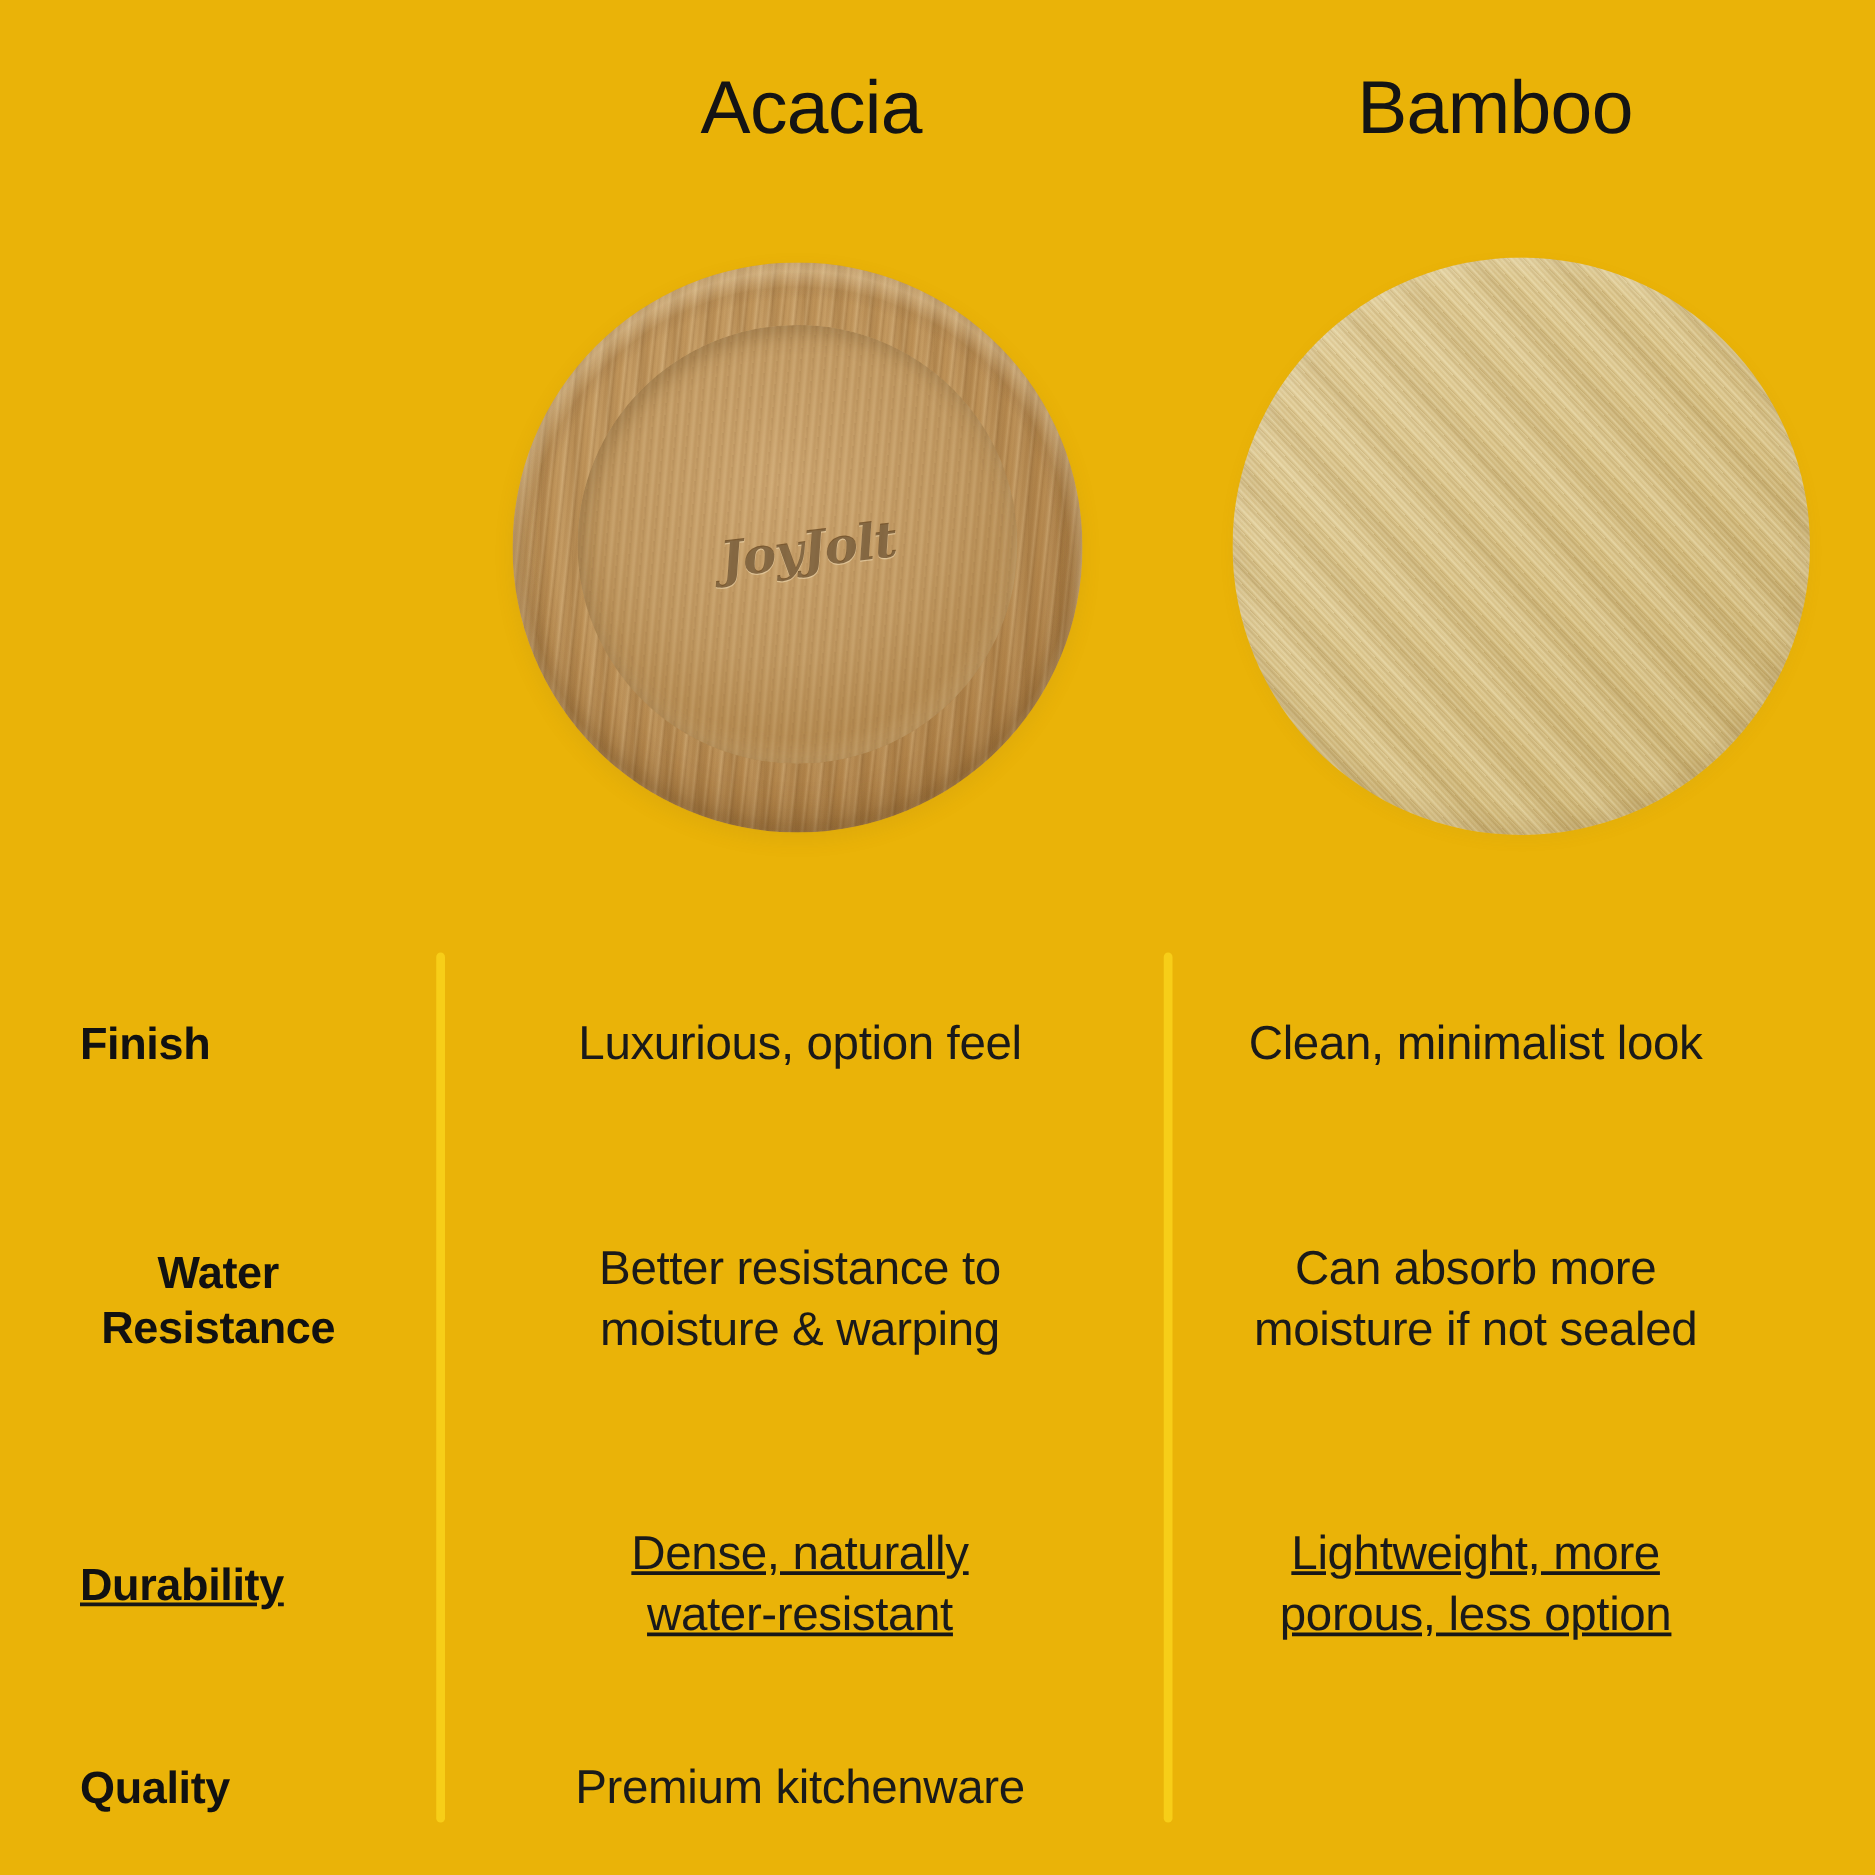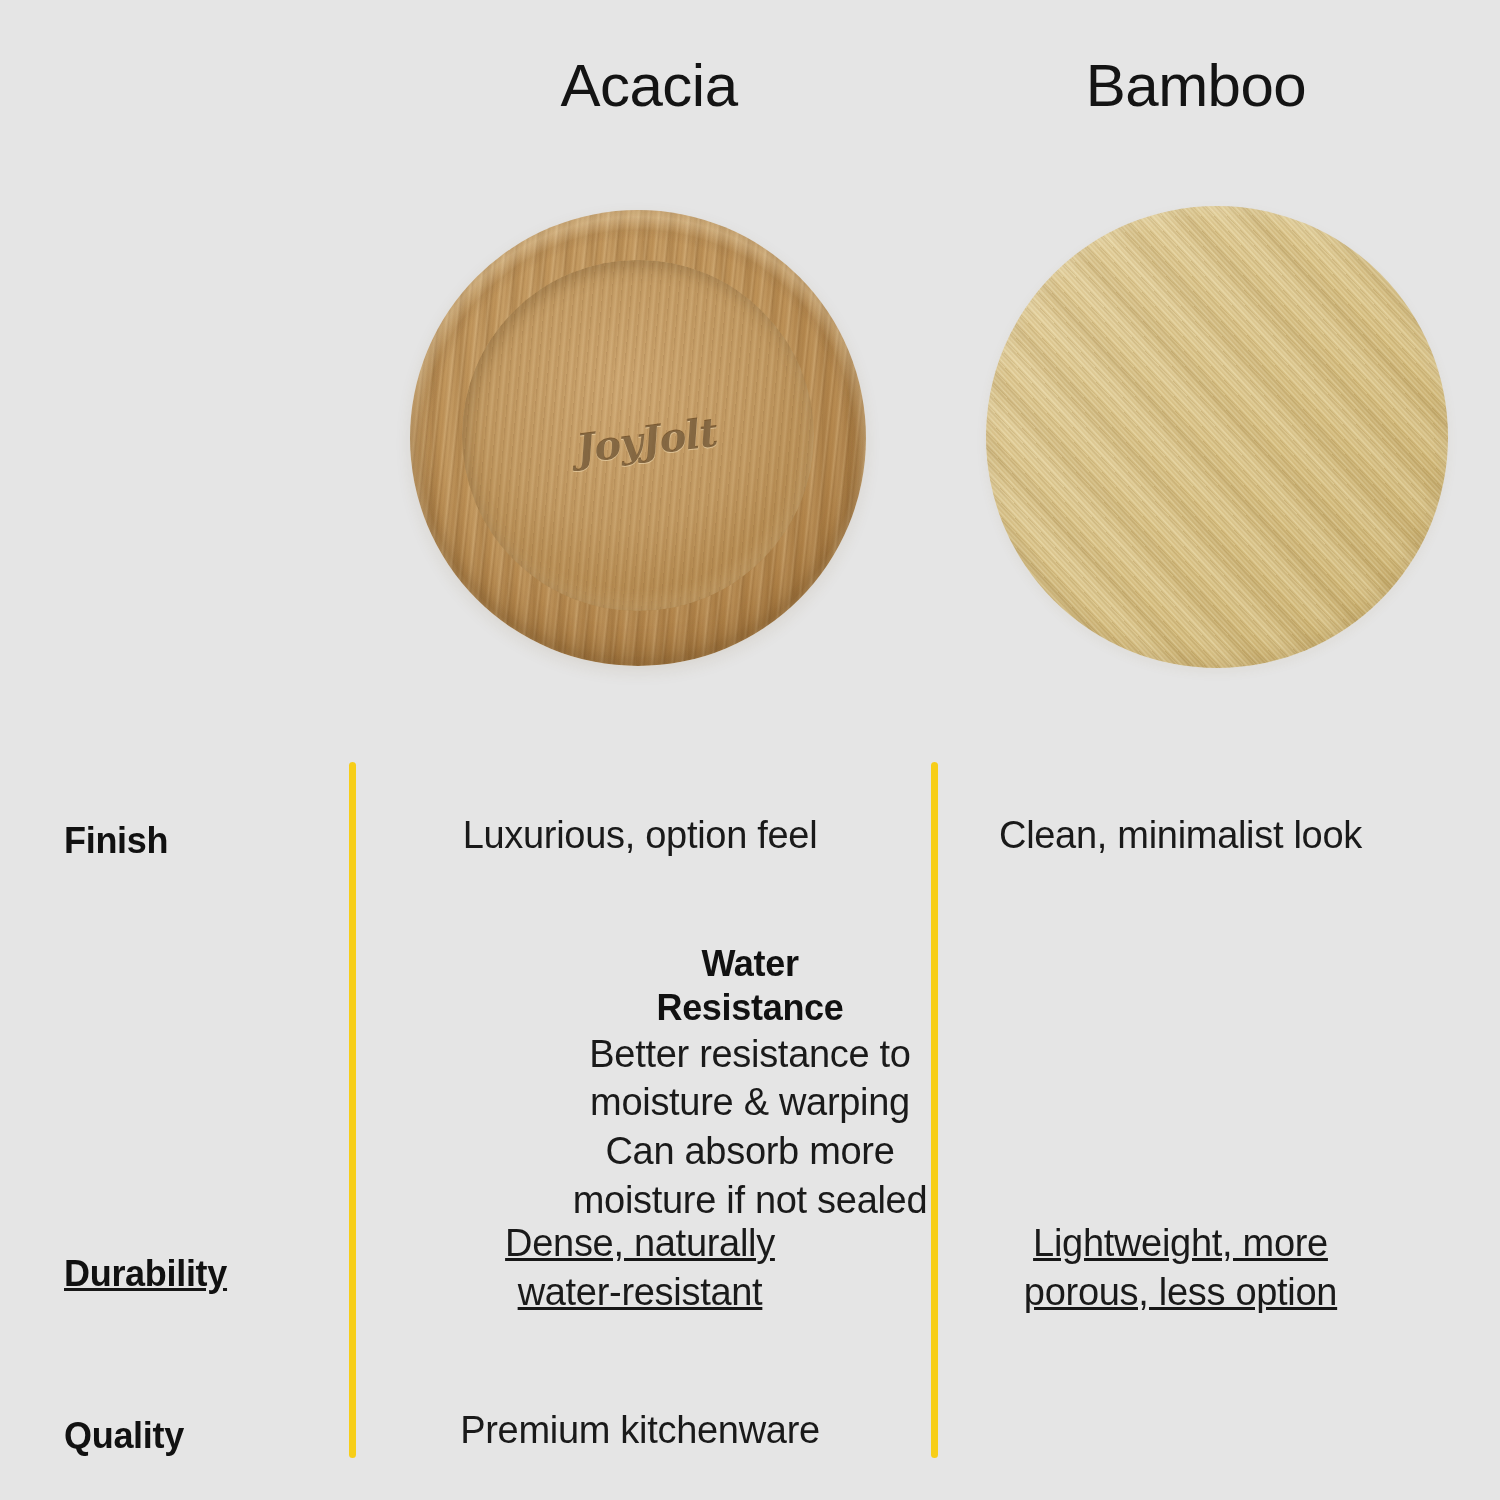--- a/index.html
+++ b/index.html
@@ -14,21 +14,21 @@
     font-family: "Liberation Sans", sans-serif;
     color: #171717;
     overflow: hidden;
     position: relative;
   }
 
   .page {
     position: relative;
     width: 1500px;
     height: 1500px;
-    background: #e5e5e5;
+    background: #eab308;
   }
 
   
   .col-header {
     position: absolute;
     top: 56px;
     text-align: center;
     font-size: 60px;
     font-weight: 400;
     letter-spacing: -0.5px;
@@ -163,34 +163,33 @@
     width: 1500px;
   }
   .row {
     position: absolute;
     left: 0;
     width: 1500px;
     display: flex;
     align-items: center;
   }
   .row.r0 { top: 0px;   height: 190px; }
-  .row.r1 { top: 190px; height: 220px; flex-direction: column; }
+  .row.r1 { top: 190px; height: 220px; }
   .row.r2 { top: 430px; height: 195px; text-decoration: underline; }
   .row.r3 { top: 605px; height: 170px; }
 
   .cell-label {
     width: 349px;
     padding: 0 40px 0 64px;
     box-sizing: border-box;
     font-size: 36px;
     font-weight: 700;
     line-height: 1.22;
     letter-spacing: -0.3px;
     color: #111111;
-    margin-top: 12px;
   }
   .cell-label.single { text-align: left; }
   .cell-label.multi  { text-align: center; padding-left: 40px; }
 
   .cell-value {
     box-sizing: border-box;
     font-size: 38px;
     font-weight: 400;
     line-height: 1.28;
     letter-spacing: -0.3px;

